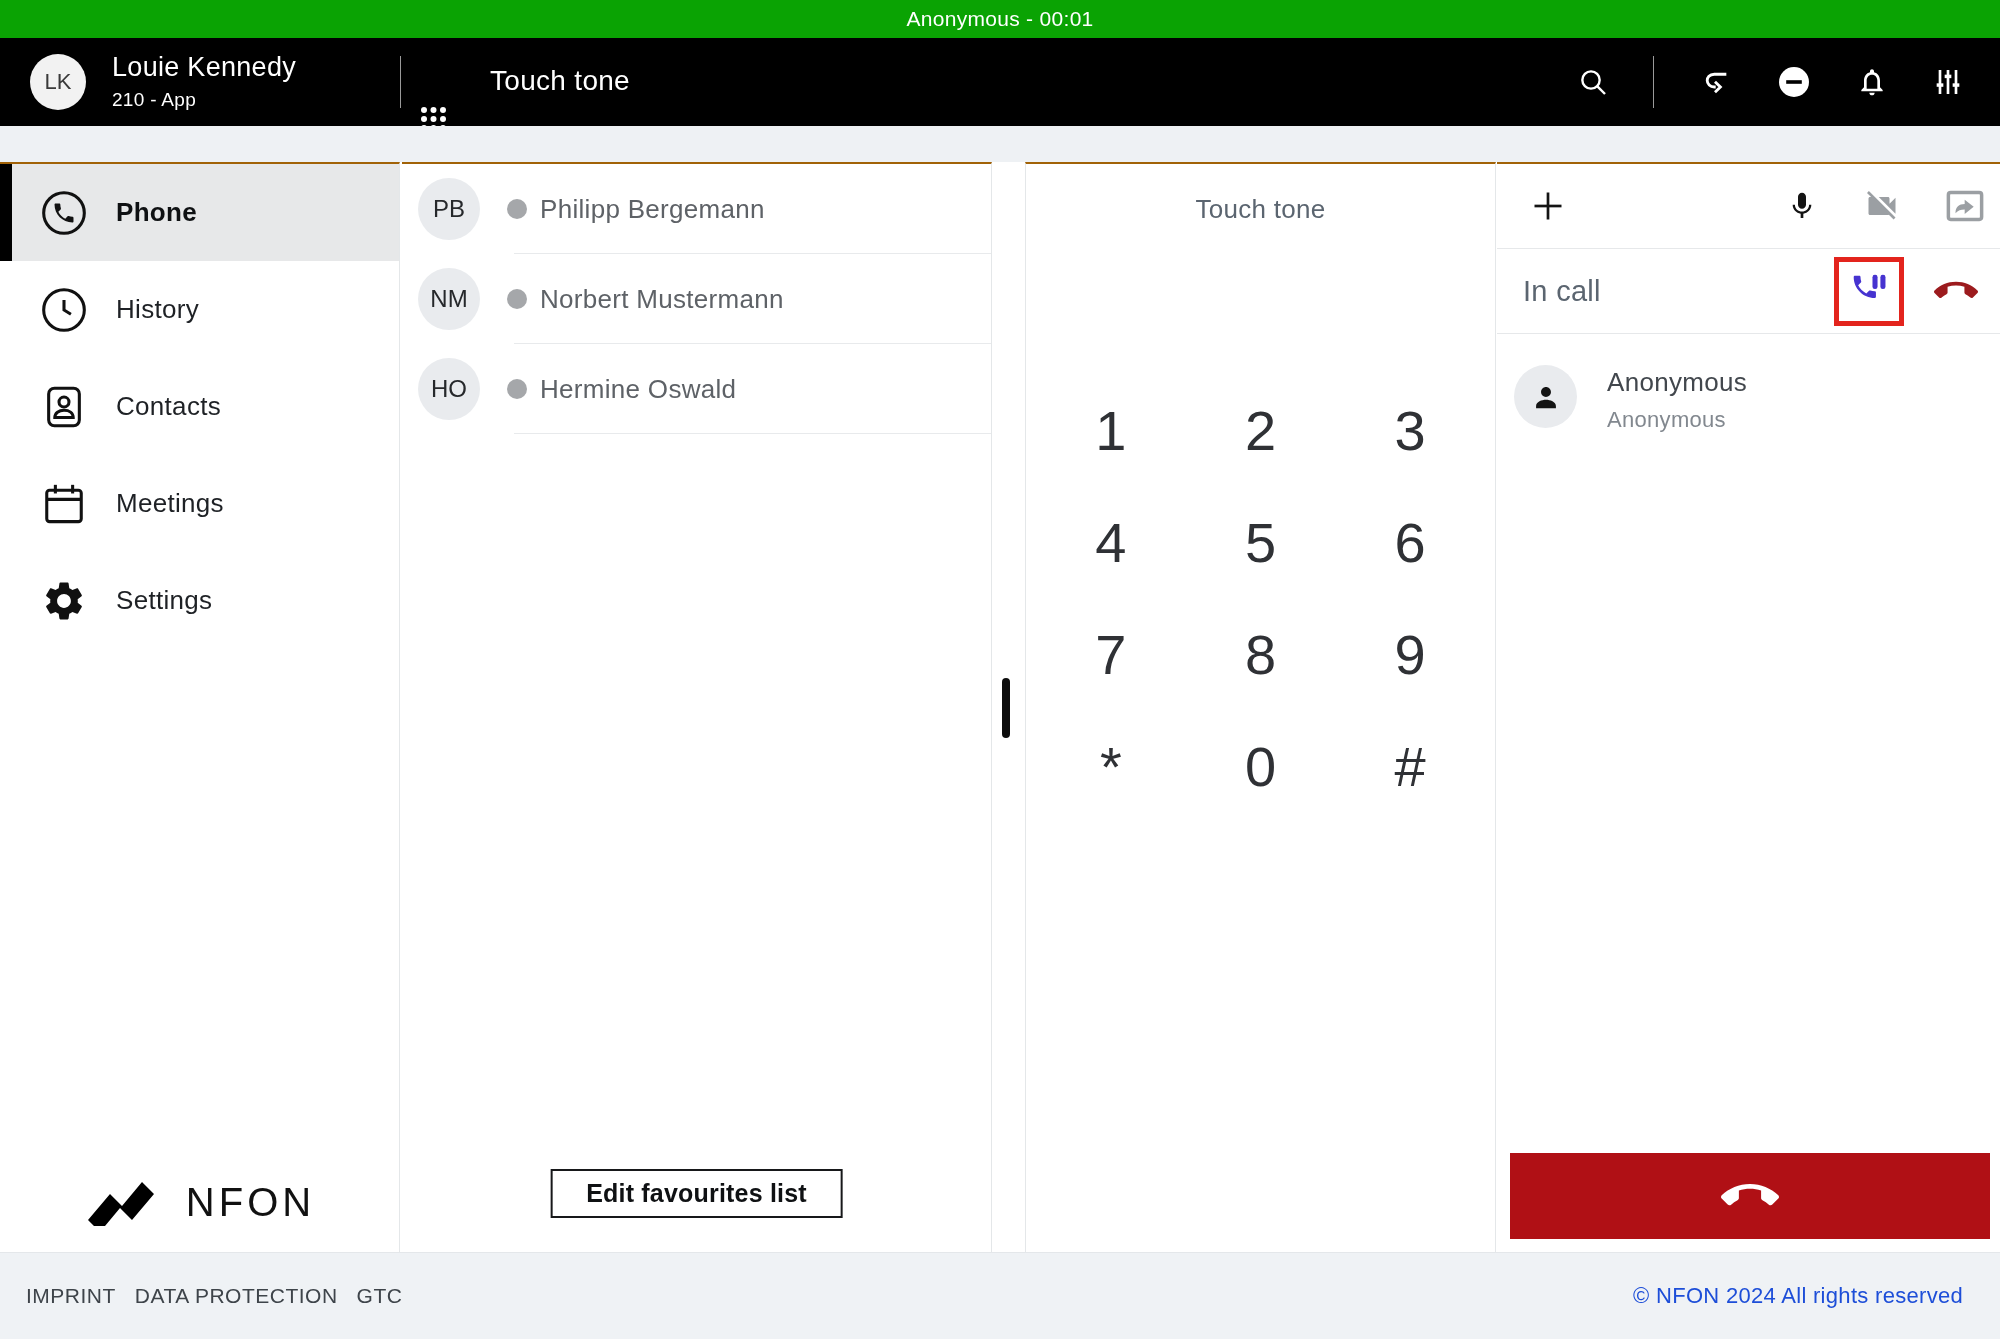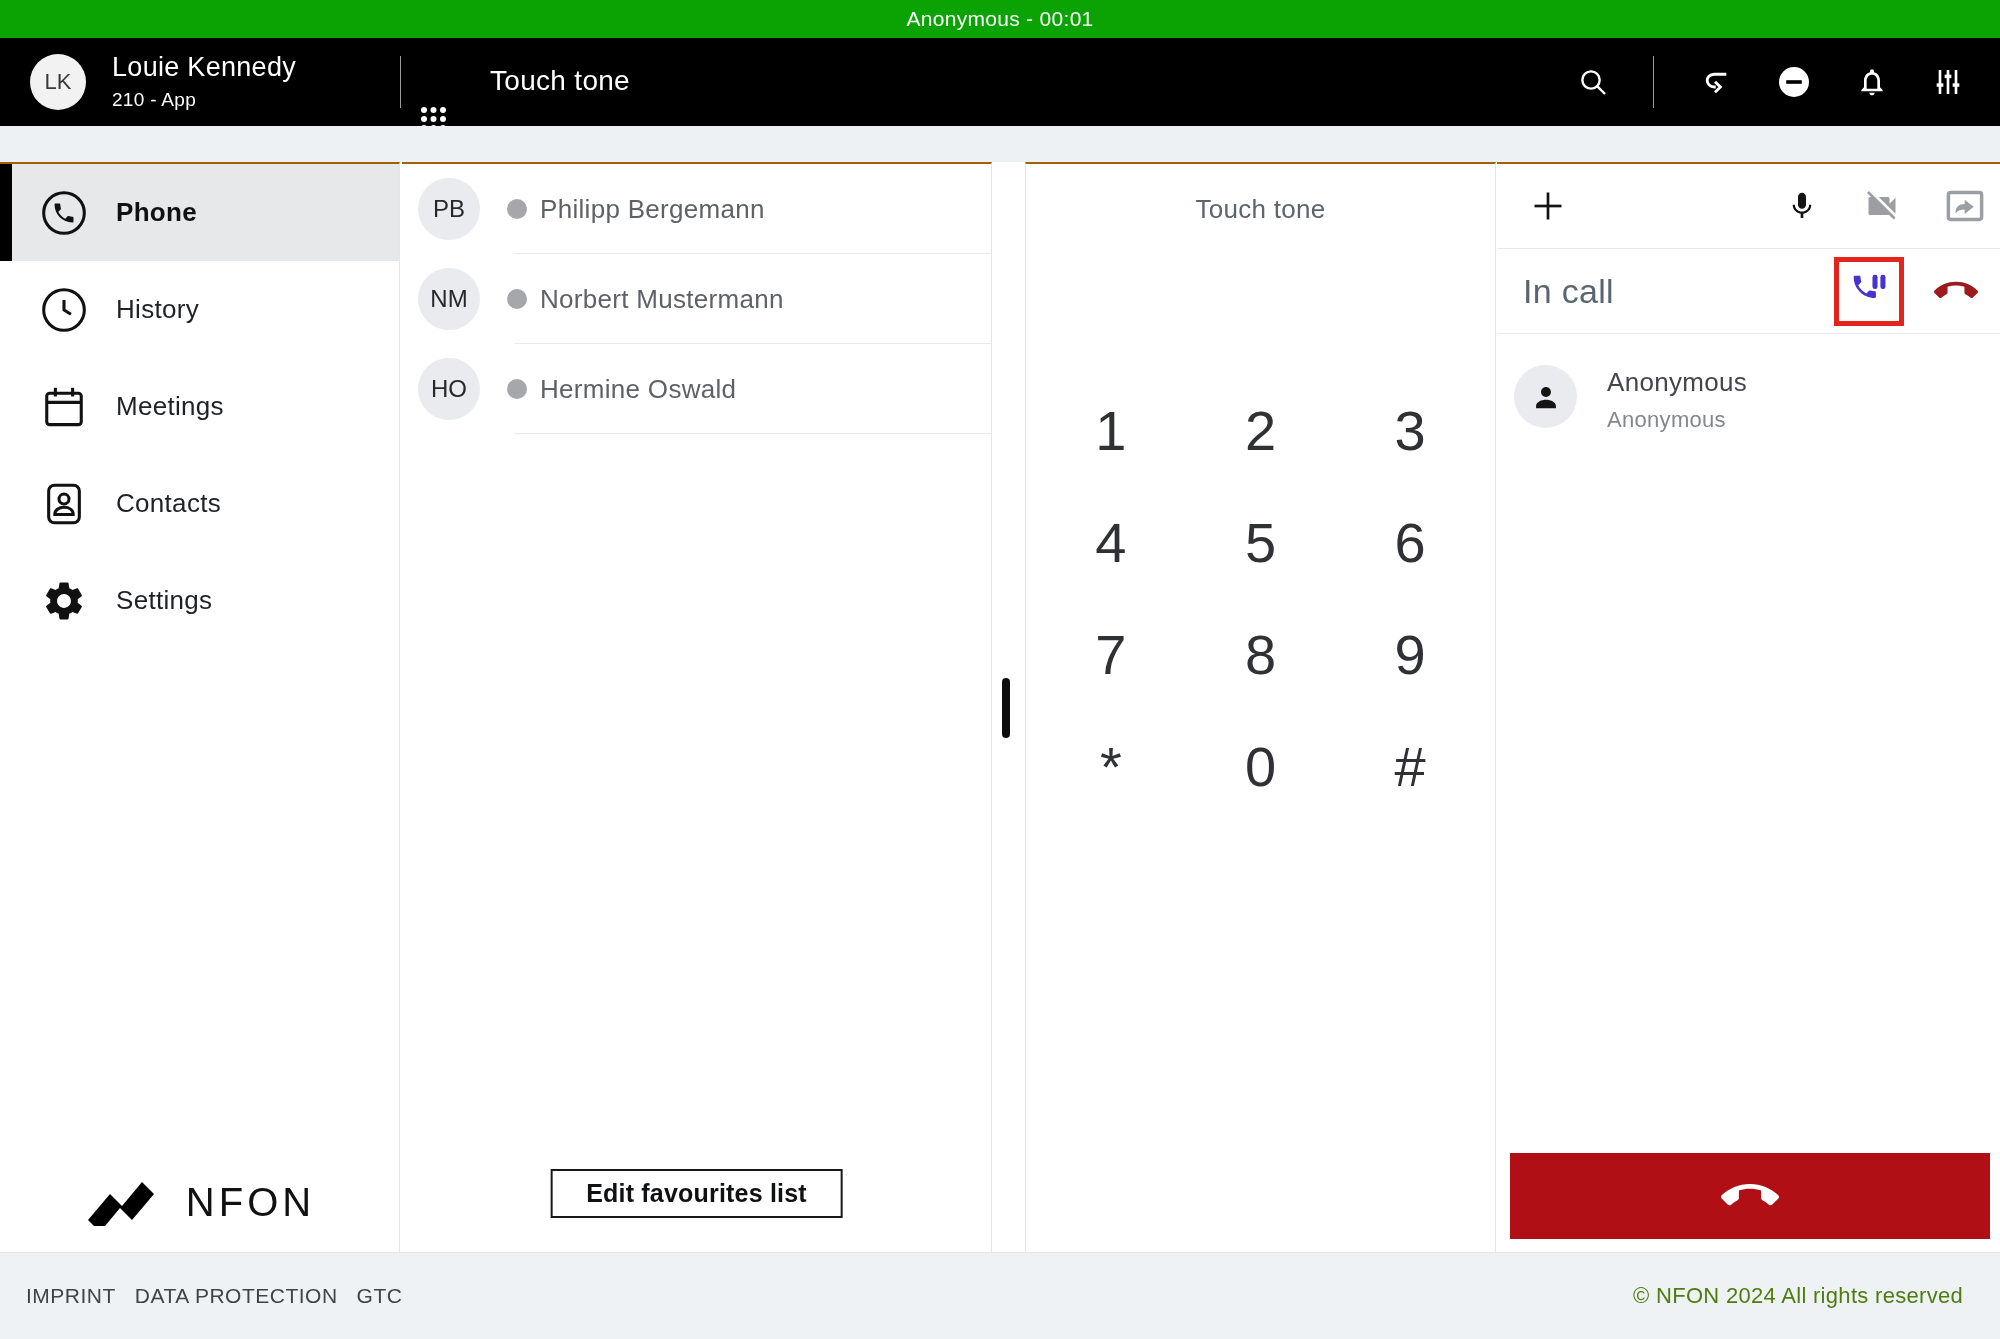--- a/index.html
+++ b/index.html
@@ -97,21 +97,21 @@
   .cp-toprow {
     height:85px; border-bottom:1px solid #E6E8EA; display:flex; align-items:center;
     padding:0 16px 0 33px;
   }
   .cp-toprow .spacer { flex:1; }
   .cp-ic { display:flex; align-items:center; justify-content:center; cursor:pointer; margin-left:46px; }
   .cp-statusrow {
     height:85px; border-bottom:1px solid #E6E8EA; display:flex; align-items:center;
     padding:0 22px 0 26px;
   }
-  .incall-label { font-size:34px; color:#5B6570; letter-spacing:.3px; }
+  .incall-label { font-size:29px; color:#5B6570; letter-spacing:.3px; }
   .hold-btn {
     margin-left:auto; width:70px; height:69px; border:5px solid #E3241D; background:#fff;
     display:flex; align-items:center; justify-content:center; cursor:pointer;
   }
   .mini-hangup { margin-left:30px; display:flex; align-items:center; cursor:pointer; }
   .cp-contact { display:flex; padding:31px 0 0 17px; }
   .contact-avatar {
     width:63px; height:63px; border-radius:50%; background:#E9EBEE; flex:none;
     display:flex; align-items:center; justify-content:center;
   }
@@ -129,21 +129,21 @@
   }
   
   .footer {
     position:absolute; bottom:0; left:0; width:100%; height:87px; background:#EFF2F5;
     border-top:1px solid #E4E7EA; display:flex; align-items:center;
     padding:0 37px 0 26px;
   }
   .foot-link {
     font-size:21px; color:#3E444A; letter-spacing:.5px; margin-right:19px; cursor:pointer;
   }
-  .foot-copy { margin-left:auto; font-size:22px; color:#4d7c0f; letter-spacing:.3px; }
+  .foot-copy { margin-left:auto; font-size:22px; color:#1d4ed8; letter-spacing:.3px; }
 </style>
 </head>
 <body>
 
 <div class="frame">
 
   <div class="statusbar">
     <span>Anonymous - 00:01</span>
   </div>
 
@@ -231,37 +231,37 @@
         <svg width="46" height="46" viewBox="0 0 24 24" fill="none" stroke="#111" stroke-width="1.6">
           <circle cx="12" cy="12" r="10.6"></circle>
             <path d="M12 6.8 V12 L15.6 14.2"></path>
         </svg>
       </span>
       <span class="nav-label">History</span>
     </div>
     <div class="nav-item">
       <span class="nav-icon">
         <svg width="46" height="46" viewBox="0 0 24 24" fill="none" stroke="#111" stroke-width="1.6">
+          <rect x="4" y="2.2" width="16" height="19.6" rx="3"></rect>
+          <circle cx="12" cy="9.4" r="2.6"></circle>
+          <path d="M7.2 17.5 c0-2.4 2.1-3.8 4.8-3.8 s4.8 1.4 4.8 3.8 z"></path>
+        </svg>
+      </span>
+      <span class="nav-label">Contacts</span>
+    </div>
+    <div class="nav-item">
+      <span class="nav-icon">
+        <svg width="46" height="46" viewBox="0 0 24 24" fill="none" stroke="#111" stroke-width="1.6">
           <rect x="3" y="4.8" width="18" height="16.4" rx="1.5"></rect>
           <line x1="3" y1="9.6" x2="21" y2="9.6"></line>
           <line x1="7.5" y1="2" x2="7.5" y2="6.5"></line>
             <line x1="16.5" y1="2" x2="16.5" y2="6.5"></line>
         </svg>
       </span>
       <span class="nav-label">Meetings</span>
-    </div>
-    <div class="nav-item">
-      <span class="nav-icon">
-        <svg width="46" height="46" viewBox="0 0 24 24" fill="none" stroke="#111" stroke-width="1.6">
-          <rect x="4" y="2.2" width="16" height="19.6" rx="3"></rect>
-          <circle cx="12" cy="9.4" r="2.6"></circle>
-          <path d="M7.2 17.5 c0-2.4 2.1-3.8 4.8-3.8 s4.8 1.4 4.8 3.8 z"></path>
-        </svg>
-      </span>
-      <span class="nav-label">Contacts</span>
     </div>
     <div class="nav-item">
       <span class="nav-icon">
         <svg width="46" height="46" viewBox="0 0 24 24">
           <path fill-rule="evenodd" fill="#111" d="M19.14 12.94c.04-.3.06-.61.06-.94 0-.32-.02-.64-.07-.94l2.03-1.58c.18-.14.23-.41.12-.61l-1.92-3.32c-.12-.22-.37-.29-.59-.22l-2.39.96c-.5-.38-1.03-.7-1.62-.94l-.36-2.54c-.04-.24-.24-.41-.48-.41h-3.84c-.24 0-.43.17-.47.41l-.36 2.54c-.59.24-1.13.57-1.62.94l-2.39-.96c-.22-.08-.47 0-.59.22L2.74 8.87c-.12.21-.08.47.12.61l2.03 1.58c-.05.3-.09.63-.09.94s.02.64.07.94l-2.03 1.58c-.18.14-.23.41-.12.61l1.92 3.32c.12.22.37.29.59.22l2.39-.96c.5.38 1.03.7 1.62.94l.36 2.54c.05.24.24.41.48.41h3.84c.24 0 .44-.17.47-.41l.36-2.54c.59-.24 1.13-.56 1.62-.94l2.39.96c.22.08.47 0 .59-.22l1.92-3.32c.12-.22.07-.47-.12-.61l-2.01-1.58zM12 15.6c-1.98 0-3.6-1.62-3.6-3.6s1.62-3.6 3.6-3.6 3.6 1.62 3.6 3.6-1.62 3.6-3.6 3.6z"></path>
         </svg>
       </span>
       <span class="nav-label">Settings</span>
     </div>
 

